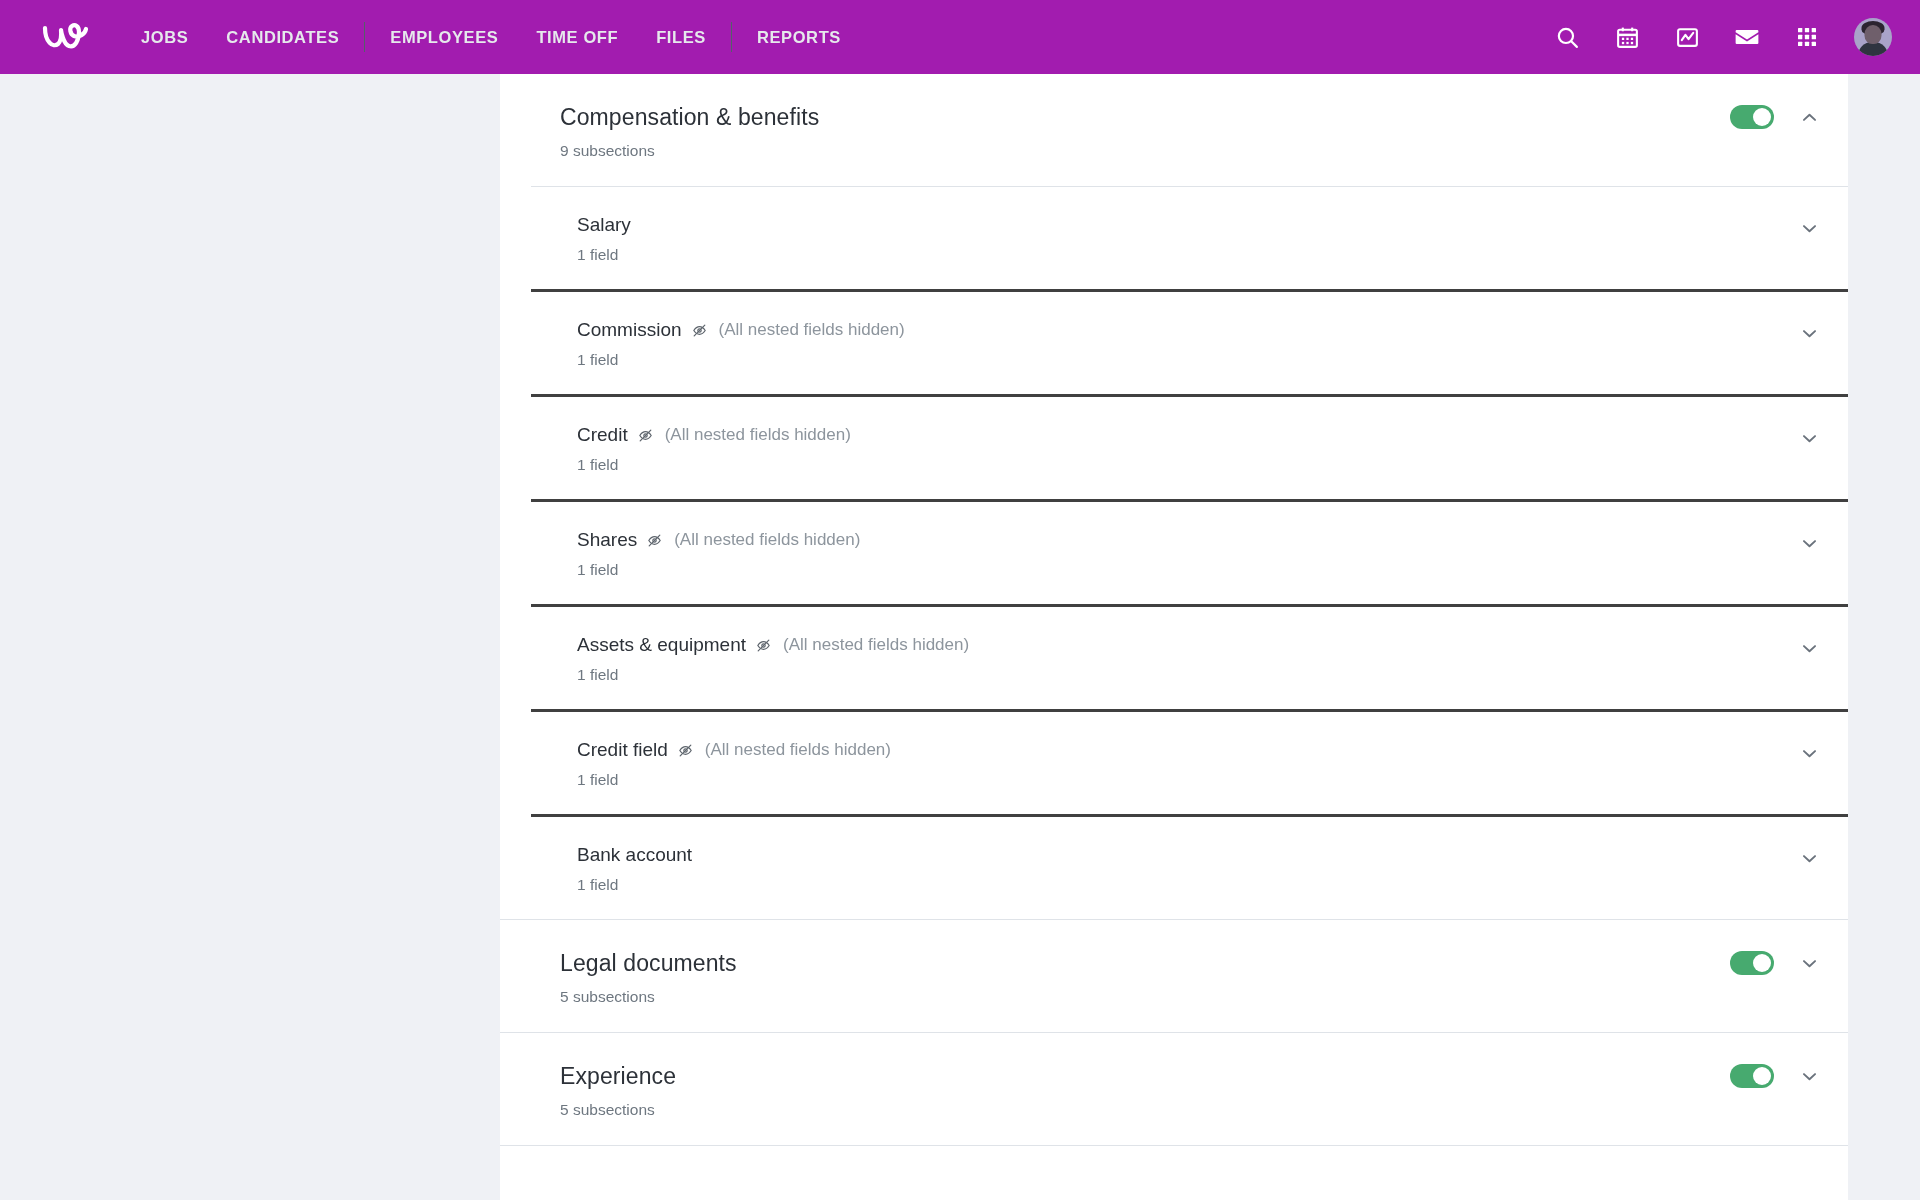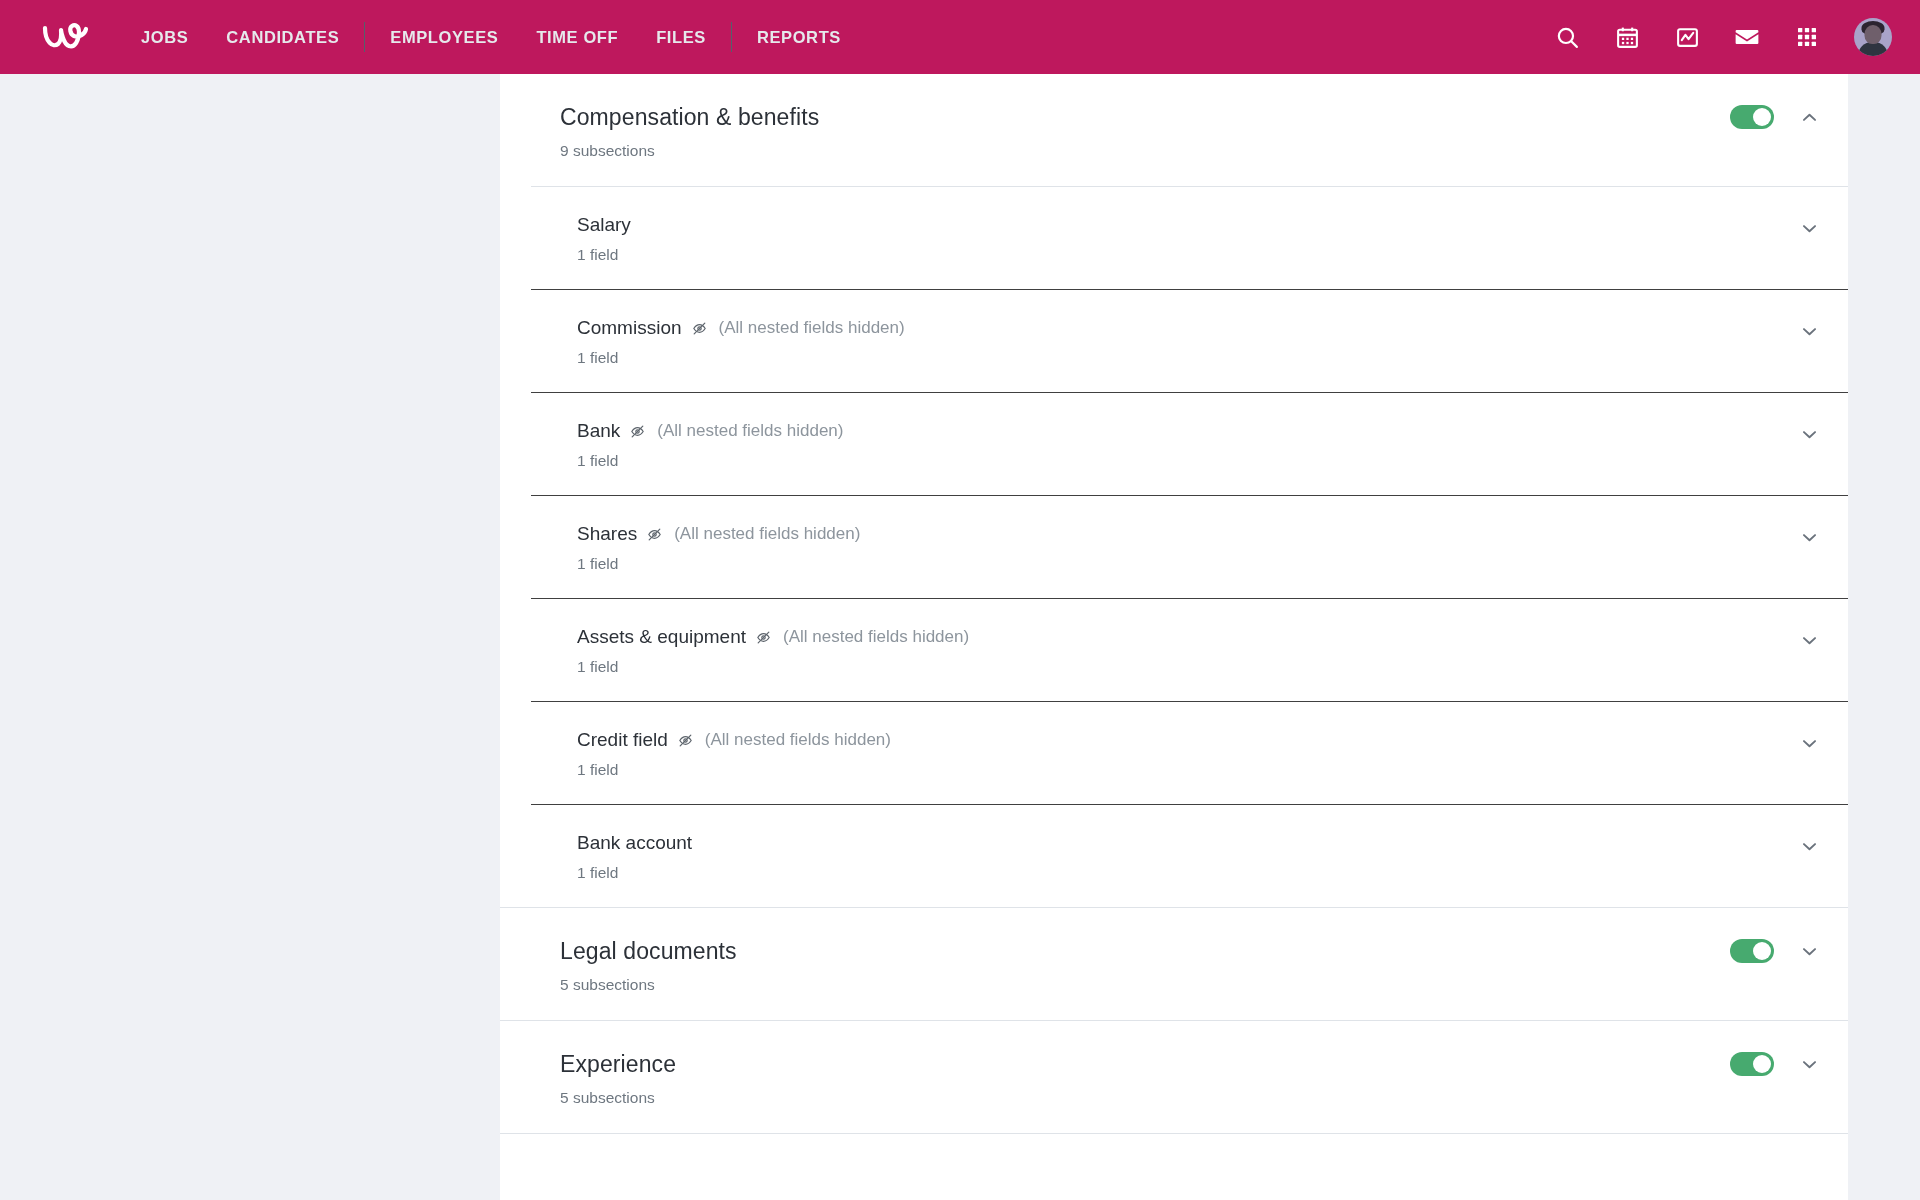--- a/index.html
+++ b/index.html
@@ -8,21 +8,21 @@
     width: 1920px;
     height: 1200px;
     background: #eff1f5;
     font-family: "Liberation Sans", sans-serif;
     overflow: hidden;
   }
 
   
   .topnav {
     height: 74px;
-    background: #be185d;
+    background: #a21caf;
     display: flex;
     align-items: center;
     padding: 0 28px 0 38px;
     position: relative;
     z-index: 5;
   }
   .logo {
     width: 58px;
     height: 40px;
     margin-right: 26px;
@@ -188,21 +188,21 @@
   }
 
   
   .sub-list { border-top: 1px solid #dfe3e8; margin-left: 31px; }
   .sub-row {
     position: relative;
     display: flex;
     align-items: flex-start;
     padding: 26px 0 24px 46px;
     min-height: 84px;
-    border-bottom: 1px solid #404040;
+    border-bottom: 3px solid #404040;
     cursor: pointer;
   }
   .sub-row:last-child { border-bottom: none; }
   .sub-title-line {
     display: flex;
     align-items: center;
     gap: 9px;
   }
   .sub-title {
     font-size: 19px;
@@ -380,21 +380,21 @@
           <div class="chev sub-chev">
             <svg width="19" height="19" viewBox="0 0 24 24" fill="none" stroke="currentColor" stroke-width="2.4" stroke-linecap="round" stroke-linejoin="round">
               <polyline points="5,9 12,15.5 19,9"></polyline>
             </svg>
           </div>
         </div>
 
         <div class="sub-row">
           <div>
             <div class="sub-title-line">
-              <span class="sub-title">Bank</span>
+              <span class="sub-title">Credit</span>
               <span class="eye-off">
                 <svg width="17" height="17" viewBox="0 0 24 24" fill="none" stroke="currentColor" stroke-width="1.7" stroke-linecap="round">
                   <path d="M4 12s3.4-5.4 8-5.4S20 12 20 12s-3.4 5.4-8 5.4S4 12 4 12z"></path>
                   <circle cx="12" cy="12" r="2.4"></circle>
                   <line x1="4.5" y1="19.5" x2="19.5" y2="4.5"></line>
                 </svg>
               </span>
               <span class="hidden-note">(All nested fields hidden)</span>
             </div>
             <div class="sub-fields">1 field</div>

